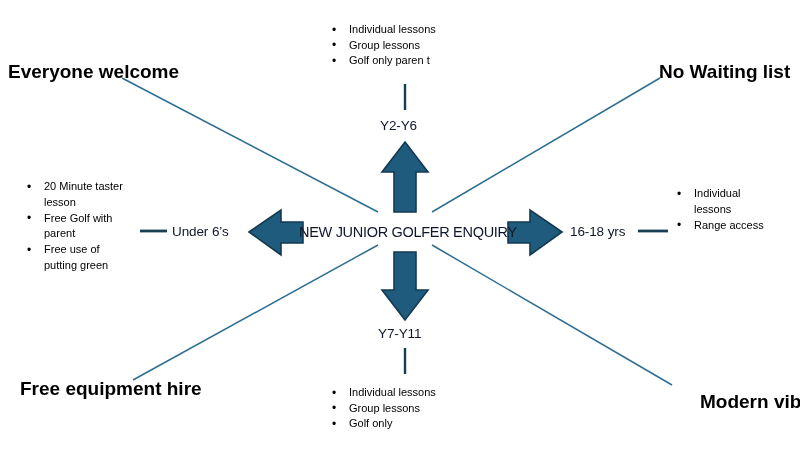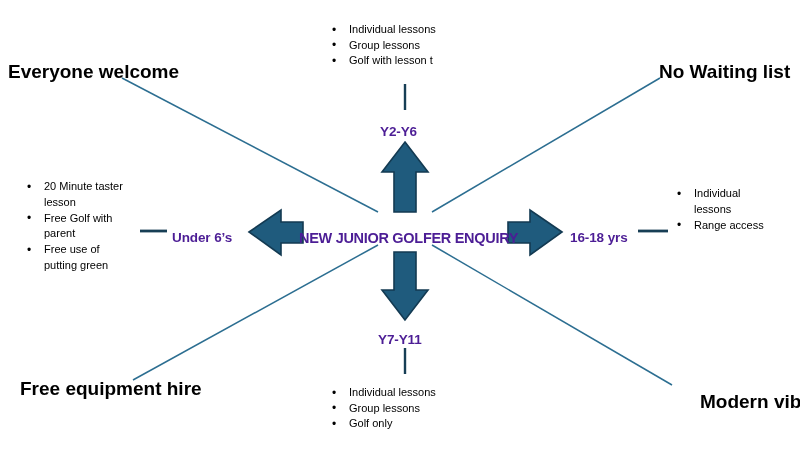--- a/index.html
+++ b/index.html
@@ -18,25 +18,24 @@
   #wires {
     position: absolute;
     left: 0;
     top: 0;
     width: 800px;
     height: 450px;
     pointer-events: none;
   }
   .node-label {
     position: absolute;
-    font-weight: bold;
-    color: #4c1d95;
+    font-weight: normal;
+    color: #0f172a;
     white-space: nowrap;
     letter-spacing: -0.1px;
-    margin-top: 6px;
   }
   .center-label {
     font-size: 14.5px;
     letter-spacing: -0.3px;
   }
   .branch-label {
     font-size: 13.5px;
   }
   .corner-label {
     position: absolute;
@@ -95,21 +94,21 @@
     <line x1="140" y1="231" x2="167" y2="231" stroke="#173E55" stroke-width="2.8"></line>
     <line x1="638" y1="231" x2="668" y2="231" stroke="#173E55" stroke-width="2.8"></line>
   </svg>
 
   <div class="node-label center-label" style="left:299px; top:224px;">NEW JUNIOR GOLFER ENQUIRY</div>
 
   <div class="node-label branch-label" style="left:380px; top:118px;">Y2-Y6</div>
   <ul class="bullets" style="left:330px; top:22px;">
     <li>Individual lessons</li>
     <li>Group lessons</li>
-    <li>Golf with lesson t</li>
+    <li>Golf only paren t</li>
   </ul>
 
   <div class="node-label branch-label" style="left:378px; top:326px;">Y7-Y11</div>
   <ul class="bullets" style="left:330px; top:385px;">
     <li>Individual lessons</li>
     <li>Group lessons</li>
     <li>Golf only</li>
   </ul>
 
   <div class="node-label branch-label" style="left:172px; top:224px;">Under 6’s</div>

